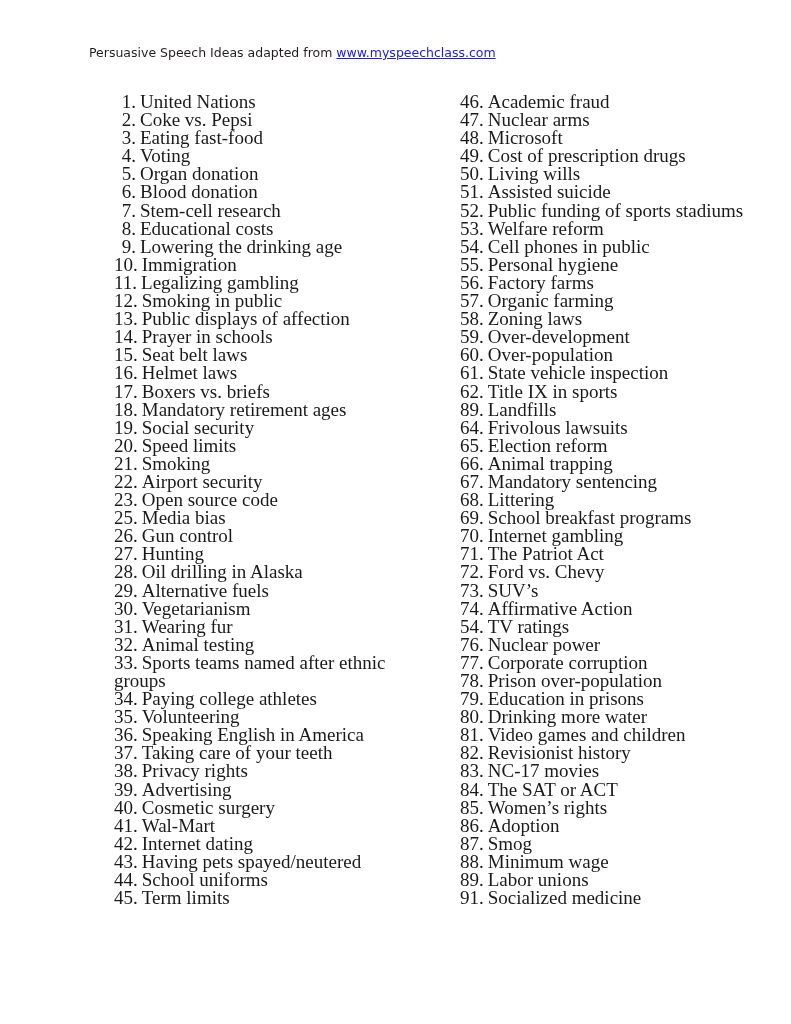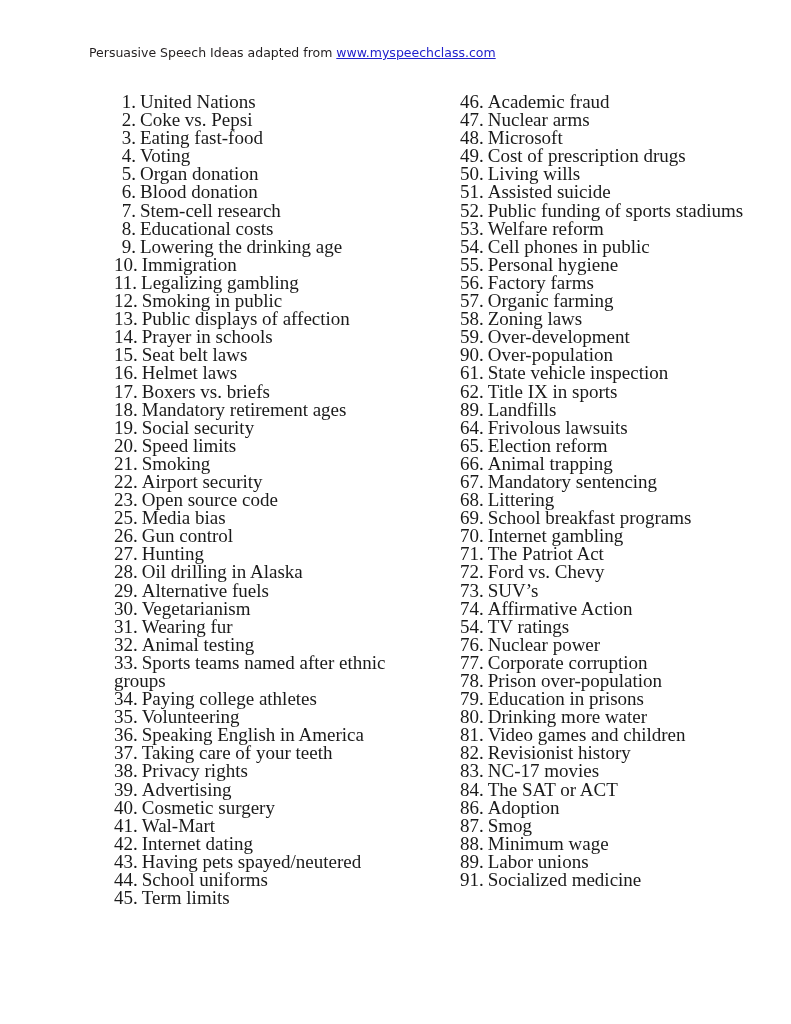--- a/index.html
+++ b/index.html
@@ -133,21 +133,21 @@
           <li class="list-item"><span class="item-num">50.</span><span class="item-text">Living wills</span></li>
           <li class="list-item"><span class="item-num">51.</span><span class="item-text">Assisted suicide</span></li>
           <li class="list-item"><span class="item-num">52.</span><span class="item-text">Public funding of sports stadiums</span></li>
           <li class="list-item"><span class="item-num">53.</span><span class="item-text">Welfare reform</span></li>
           <li class="list-item"><span class="item-num">54.</span><span class="item-text">Cell phones in public</span></li>
           <li class="list-item"><span class="item-num">55.</span><span class="item-text">Personal hygiene</span></li>
           <li class="list-item"><span class="item-num">56.</span><span class="item-text">Factory farms</span></li>
           <li class="list-item"><span class="item-num">57.</span><span class="item-text">Organic farming</span></li>
           <li class="list-item"><span class="item-num">58.</span><span class="item-text">Zoning laws</span></li>
           <li class="list-item"><span class="item-num">59.</span><span class="item-text">Over-development</span></li>
-          <li class="list-item"><span class="item-num">90.</span><span class="item-text">Over-population</span></li>
+          <li class="list-item"><span class="item-num">60.</span><span class="item-text">Over-population</span></li>
           <li class="list-item"><span class="item-num">61.</span><span class="item-text">State vehicle inspection</span></li>
           <li class="list-item"><span class="item-num">62.</span><span class="item-text">Title IX in sports</span></li>
           <li class="list-item"><span class="item-num">89.</span><span class="item-text">Landfills</span></li>
           <li class="list-item"><span class="item-num">64.</span><span class="item-text">Frivolous lawsuits</span></li>
           <li class="list-item"><span class="item-num">65.</span><span class="item-text">Election reform</span></li>
           <li class="list-item"><span class="item-num">66.</span><span class="item-text">Animal trapping</span></li>
           <li class="list-item"><span class="item-num">67.</span><span class="item-text">Mandatory sentencing</span></li>
           <li class="list-item"><span class="item-num">68.</span><span class="item-text">Littering</span></li>
           <li class="list-item"><span class="item-num">69.</span><span class="item-text">School breakfast programs</span></li>
           <li class="list-item"><span class="item-num">70.</span><span class="item-text">Internet gambling</span></li>
@@ -158,20 +158,21 @@
           <li class="list-item"><span class="item-num">54.</span><span class="item-text">TV ratings</span></li>
           <li class="list-item"><span class="item-num">76.</span><span class="item-text">Nuclear power</span></li>
           <li class="list-item"><span class="item-num">77.</span><span class="item-text">Corporate corruption</span></li>
           <li class="list-item"><span class="item-num">78.</span><span class="item-text">Prison over-population</span></li>
           <li class="list-item"><span class="item-num">79.</span><span class="item-text">Education in prisons</span></li>
           <li class="list-item"><span class="item-num">80.</span><span class="item-text">Drinking more water</span></li>
           <li class="list-item"><span class="item-num">81.</span><span class="item-text">Video games and children</span></li>
           <li class="list-item"><span class="item-num">82.</span><span class="item-text">Revisionist history</span></li>
           <li class="list-item"><span class="item-num">83.</span><span class="item-text">NC-17 movies</span></li>
           <li class="list-item"><span class="item-num">84.</span><span class="item-text">The SAT or ACT</span></li>
+          <li class="list-item"><span class="item-num">85.</span><span class="item-text">Women’s rights</span></li>
           <li class="list-item"><span class="item-num">86.</span><span class="item-text">Adoption</span></li>
           <li class="list-item"><span class="item-num">87.</span><span class="item-text">Smog</span></li>
           <li class="list-item"><span class="item-num">88.</span><span class="item-text">Minimum wage</span></li>
           <li class="list-item"><span class="item-num">89.</span><span class="item-text">Labor unions</span></li>
           <li class="list-item"><span class="item-num">91.</span><span class="item-text">Socialized medicine</span></li>
         </ul>
     </div>
 
   </div>
 

